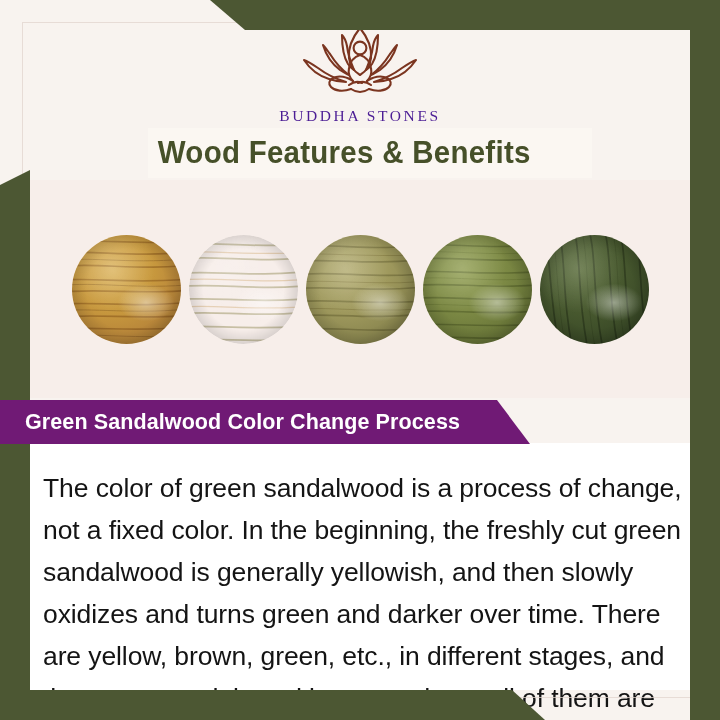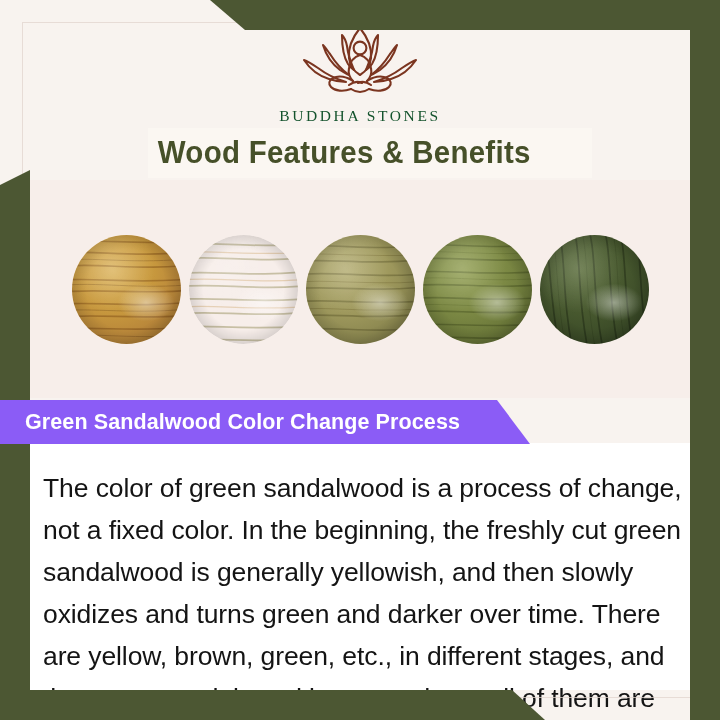--- a/index.html
+++ b/index.html
@@ -52,21 +52,21 @@
   }
   .logo-wrap{
     position:absolute;left:0;right:0;top:22px;
     display:flex;flex-direction:column;align-items:center;
   }
   .logo-mark{width:150px;height:78px;display:block;}
   .logo-text{
     margin-top:7px;
     font-family:"Liberation Serif", serif;
     font-size:15.5px;letter-spacing:2.6px;
-    color:#14532d;font-weight:400;
+    color:#4c1d95;font-weight:400;
   }
 
   
   .title-band{
     position:absolute;left:148px;top:128px;width:444px;height:50px;
     background:#fbf7f2;
     display:flex;align-items:center;justify-content:flex-start;
     z-index:3;
   }
   .title-text{
@@ -101,21 +101,21 @@
     position:absolute;inset:0;border-radius:50%;
     background:
       radial-gradient(ellipse 42% 28% at 68% 62%, rgba(255,255,255,.45), rgba(255,255,255,0) 62%),
       radial-gradient(ellipse 70% 70% at 35% 30%, rgba(255,255,255,.18), rgba(255,255,255,0) 60%),
       radial-gradient(circle at 50% 50%, rgba(0,0,0,0) 52%, rgba(0,0,0,.30) 100%);
   }
 
   
   .label-banner{
     position:absolute;left:0;top:400px;width:530px;height:44px;
-    background:#8b5cf6;
+    background:#701a75;
     clip-path:polygon(0 0, 497px 0, 530px 44px, 0 44px);
     display:flex;align-items:center;
     z-index:5;
   }
   .label-text{
     margin-left:25px;
     font-family:"Liberation Sans Narrow","Liberation Sans",sans-serif;
     font-weight:bold;font-size:21.5px;color:#ffffff;
     letter-spacing:.1px;white-space:nowrap;
   }

